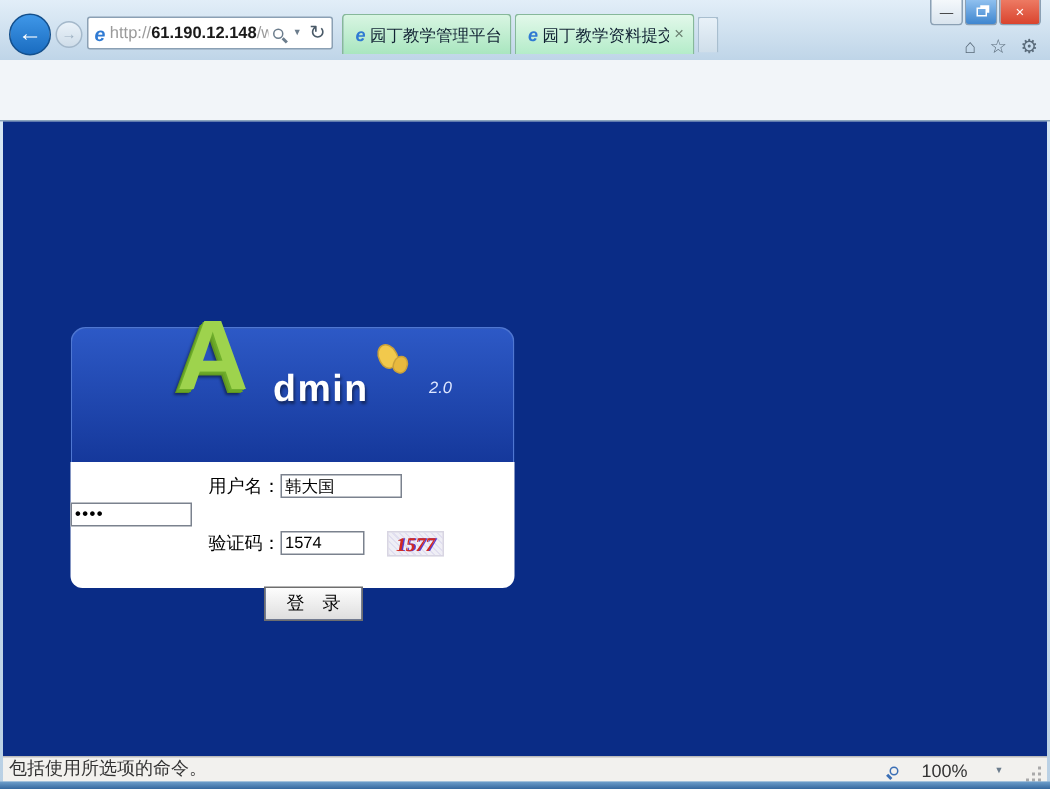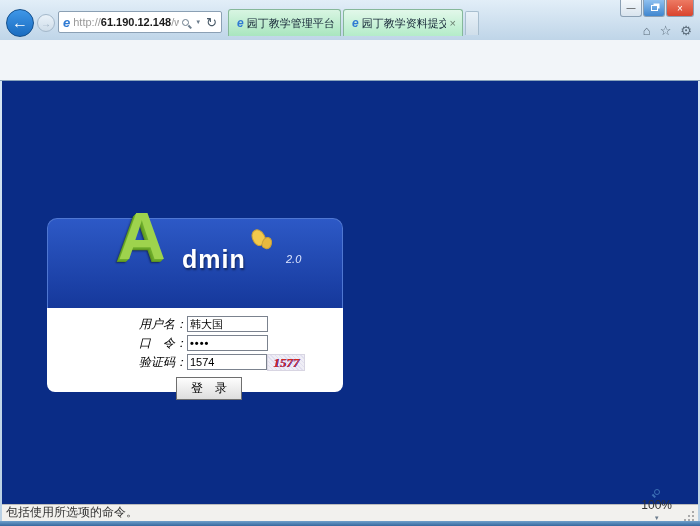--- a/index.html
+++ b/index.html
@@ -115,46 +115,46 @@
           border-radius:60% 60% 50% 50%; }
   .wing1 { width:13px; height:17px; left:2px; top:2px; transform:rotate(-28deg); }
   .wing2 { width:10px; height:12px; left:12px; top:10px; transform:rotate(20deg);
            background:#e8b93e; }
   .logo-ver { position:absolute; left:238px; top:34px; font-size:11px; color:#dfe7ff;font-style:italic; }
   .panel-title { position:absolute; left:0; right:0; top:58px; text-align:center;
                  padding-left:50px; font-size:17px; color:#fff; letter-spacing:1px; }
   .panel-body { height:84px; background:#fff; border-radius:0 0 8px 8px;
                 padding-top:7px; }
   .frow { display:flex; align-items:center; height:18px; margin-bottom:1px; }
-  .flabel { width:140px; text-align:right; font-size:12px; color:#000;font-style:italic; }
+  .flabel { width:140px; text-align:right; font-size:12px; color:#000; }
   .fin { border:1px solid #7b828e; height:16px; font-size:11px; padding:0 2px;
          font-family:"Liberation Sans","DejaVu Sans",sans-serif; }
   .in-user, .in-pass { width:81px; }
   .in-pass { font-weight:bold; letter-spacing:1px; }
-  .in-capt { width:80px; }
-  .captcha { width:38px; height:17px; background:#efeef5;
+  .in-capt { width:56px; }
+  .captcha { margin-left:15px; width:38px; height:17px; background:#efeef5;
              border:1px solid #d8d5e2; font-family:"Liberation Serif","DejaVu Serif",serif;
              font-style:italic; font-weight:bold; font-size:13px; color:#d42a20;
              text-align:center; line-height:15px; text-shadow:1px 0 0 #5a3bd0;
              background-image:repeating-linear-gradient(45deg,rgba(120,110,200,.12) 0 1px,transparent 1px 3px); }
-  .btnrow { display:flex; justify-content:center; padding-left:28px; margin-top:6px; }
+  .btnrow { display:flex; justify-content:center; padding-left:28px; margin-top:20px; }
   .loginbtn { border:1px solid #6e6e6e; background:linear-gradient(#fdfdfd,#dedede);
               font-size:12px; padding:2px 14px; color:#000;
               font-family:"Liberation Sans","DejaVu Sans",sans-serif; }
 
   .notices { position:absolute; left:365px; top:229px; color:#fff; font-size:13px;
              font-family:"Liberation Serif","DejaVu Serif",serif; line-height:26px;
              white-space:nowrap; }
 
   
   .statusbar { position:absolute; left:2px; right:2px; top:504px; height:17px;
                background:#f2f1ee; border-top:1px solid #bcbcbc; display:flex;
                align-items:flex-end; font-size:12px; color:#333; padding:0 4px; }
   .status-left { flex:1; }
-  .zoomctl { display:flex; align-items:center; gap:3px; margin-right:10px;flex-direction:column; }
+  .zoomctl { display:flex; align-items:center; gap:15px; margin-right:10px; }
   .zmag { width:6px; height:6px; border:1.5px solid #3b6fb5; border-radius:50%;
           position:relative; }
   .zmag::after { content:""; position:absolute; left:-3px; top:5px; width:4px; height:1.5px;
                  background:#3b6fb5; transform:rotate(45deg); }
   .grip { width:10px; height:10px; margin-left:2px; position:relative; }
   .grip::after { content:""; position:absolute; right:0; bottom:0; width:2px; height:2px;
                  background:#aaa;
                  box-shadow:-4px 0 #aaa,-8px 0 #aaa,0 -4px #aaa,-4px -4px #aaa,0 -8px #aaa; }
   .bottomframe { position:absolute; left:0; right:0; top:521px; height:5px;
                  background:linear-gradient(#6fa0cc,#35689e); }
@@ -275,21 +275,20 @@
             <span class="wing wing2"></span>
         </span>
         <span class="logo-ver">2.0</span>
       </div>
       <div class="panel-body">
         <div class="frow">
           <span class="flabel">用户名：</span>
           <input class="fin in-user" value="韩大国" style="">
         </div>
         <div class="frow">
-          <span class="flabel">口　令：</span>
           <input class="fin in-pass" value="••••" style="">
         </div>
         <div class="frow">
           <span class="flabel">验证码：</span>
           <input class="fin in-capt" value="1574" style="">
           <span class="captcha">1577</span>
         </div>
         <div class="btnrow">
           <button class="loginbtn">登　录</button>
         </div>

